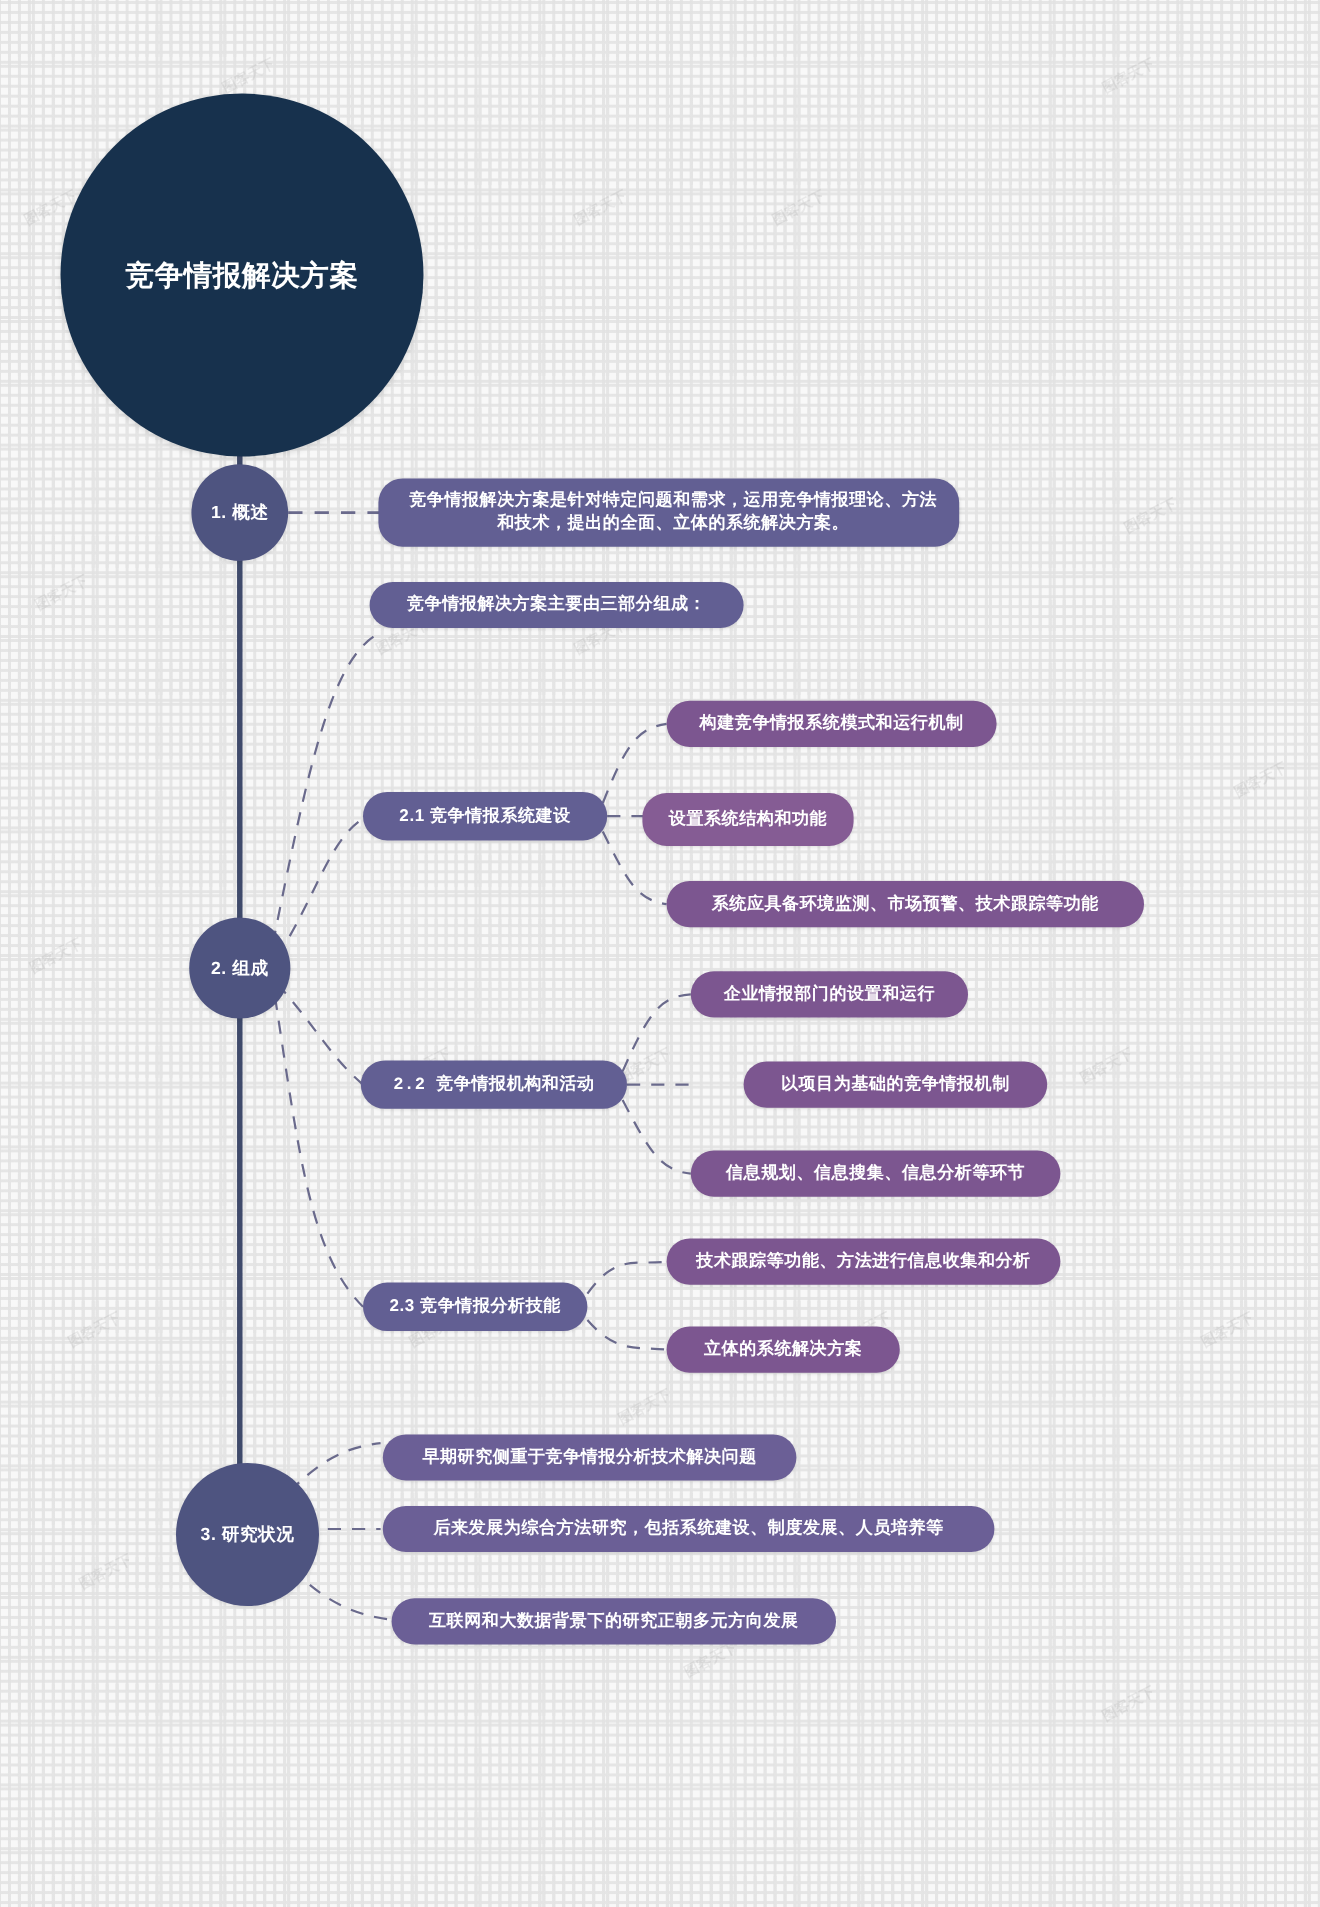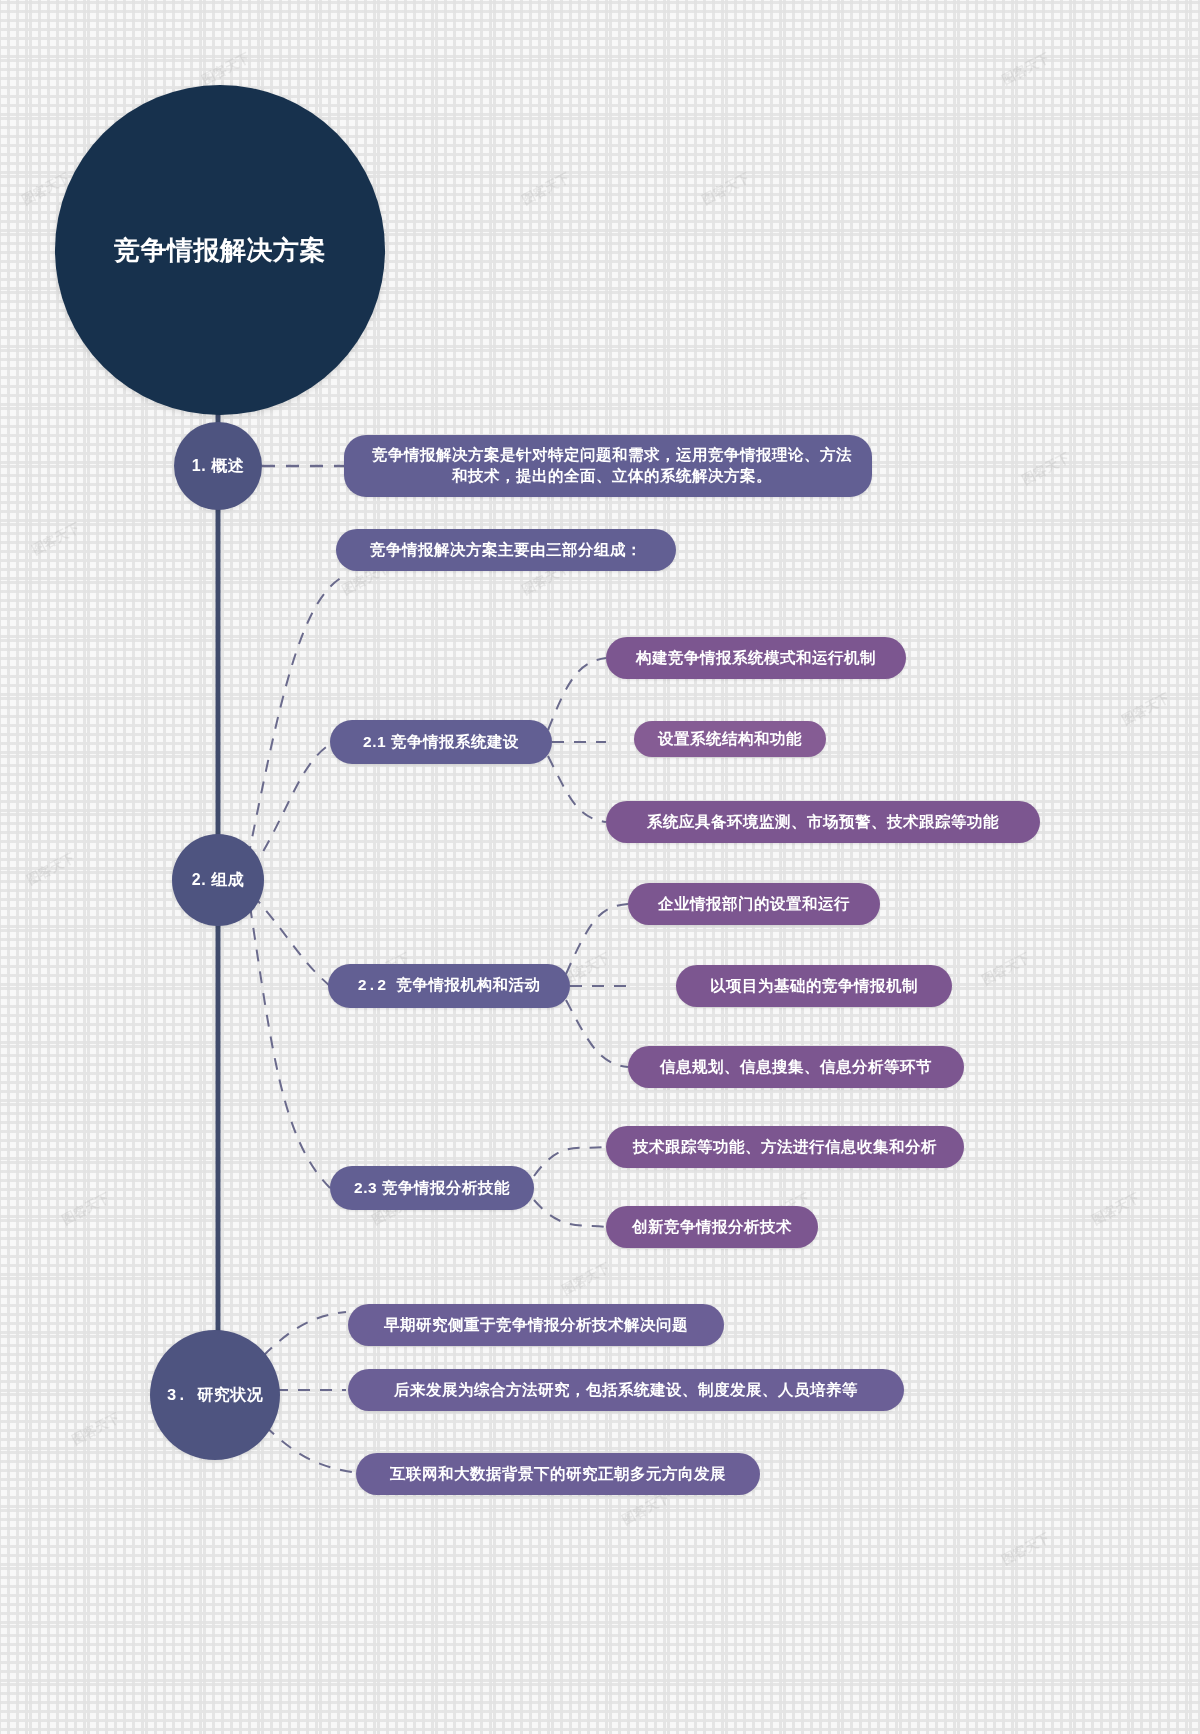--- a/index.html
+++ b/index.html
@@ -123,28 +123,28 @@
 <div class="node root" style="left:55px;top:85px;width:330px;height:330px;">竞争情报解决方案</div>
 
 <div class="node lvl1" style="left:174px;top:422px;width:88px;height:88px;">1. 概述</div>
 <div class="node pill p-indigo" style="left:344px;top:435px;width:528px;height:62px;padding-left:24px;">竞争情报解决方案是针对特定问题和需求，运用竞争情报理论、方法和技术，提出的全面、立体的系统解决方案。</div>
 
 <div class="node lvl1" style="left:172px;top:834px;width:92px;height:92px;">2. 组成</div>
 <div class="node pill p-indigo" style="left:336px;top:529px;width:340px;height:42px;">竞争情报解决方案主要由三部分组成：</div>
 
 <div class="node pill p-indigo" style="left:330px;top:720px;width:222px;height:44px;">2.1 竞争情报系统建设</div>
 <div class="node pill p-plum" style="left:606px;top:637px;width:300px;height:42px;">构建竞争情报系统模式和运行机制</div>
-<div class="node pill p-orchid" style="left:634px;top:721px;width:192px;height:36px;">设置系统结构和功能</div>
+<div class="node pill p-orchid" style="left:584px;top:721px;width:192px;height:48px;">设置系统结构和功能</div>
 <div class="node pill p-plum" style="left:606px;top:801px;width:434px;height:42px;">系统应具备环境监测、市场预警、技术跟踪等功能</div>
 
 <div class="node pill p-indigo" style="left:328px;top:964px;width:242px;height:44px;font-family:Liberation Mono, monospace;">2.2 竞争情报机构和活动</div>
 <div class="node pill p-plum" style="left:628px;top:883px;width:252px;height:42px;">企业情报部门的设置和运行</div>
 <div class="node pill p-plum" style="left:628px;top:965px;width:276px;height:42px;margin-left:48px;">以项目为基础的竞争情报机制</div>
 <div class="node pill p-plum" style="left:628px;top:1046px;width:336px;height:42px;">信息规划、信息搜集、信息分析等环节</div>
 
 <div class="node pill p-indigo" style="left:330px;top:1166px;width:204px;height:44px;">2.3 竞争情报分析技能</div>
 <div class="node pill p-plum" style="left:606px;top:1126px;width:358px;height:42px;">技术跟踪等功能、方法进行信息收集和分析</div>
-<div class="node pill p-plum" style="left:606px;top:1206px;width:212px;height:42px;">创新竞争情报分析技术</div>
+<div class="node pill p-plum" style="left:606px;top:1206px;width:212px;height:42px;">立体的系统解决方案</div>
 
-<div class="node lvl1" style="left:150px;top:1330px;width:130px;height:130px;font-family:Liberation Mono, monospace;">3. 研究状况</div>
+<div class="node lvl1" style="left:160px;top:1330px;width:130px;height:130px;">3. 研究状况</div>
 <div class="node pill p-violet" style="left:348px;top:1291px;width:376px;height:42px;margin-top:13px;">早期研究侧重于竞争情报分析技术解决问题</div>
 <div class="node pill p-violet" style="left:348px;top:1369px;width:556px;height:42px;">后来发展为综合方法研究，包括系统建设、制度发展、人员培养等</div>
 <div class="node pill p-violet" style="left:356px;top:1453px;width:404px;height:42px;">互联网和大数据背景下的研究正朝多元方向发展</div>
 
 </body></html>

